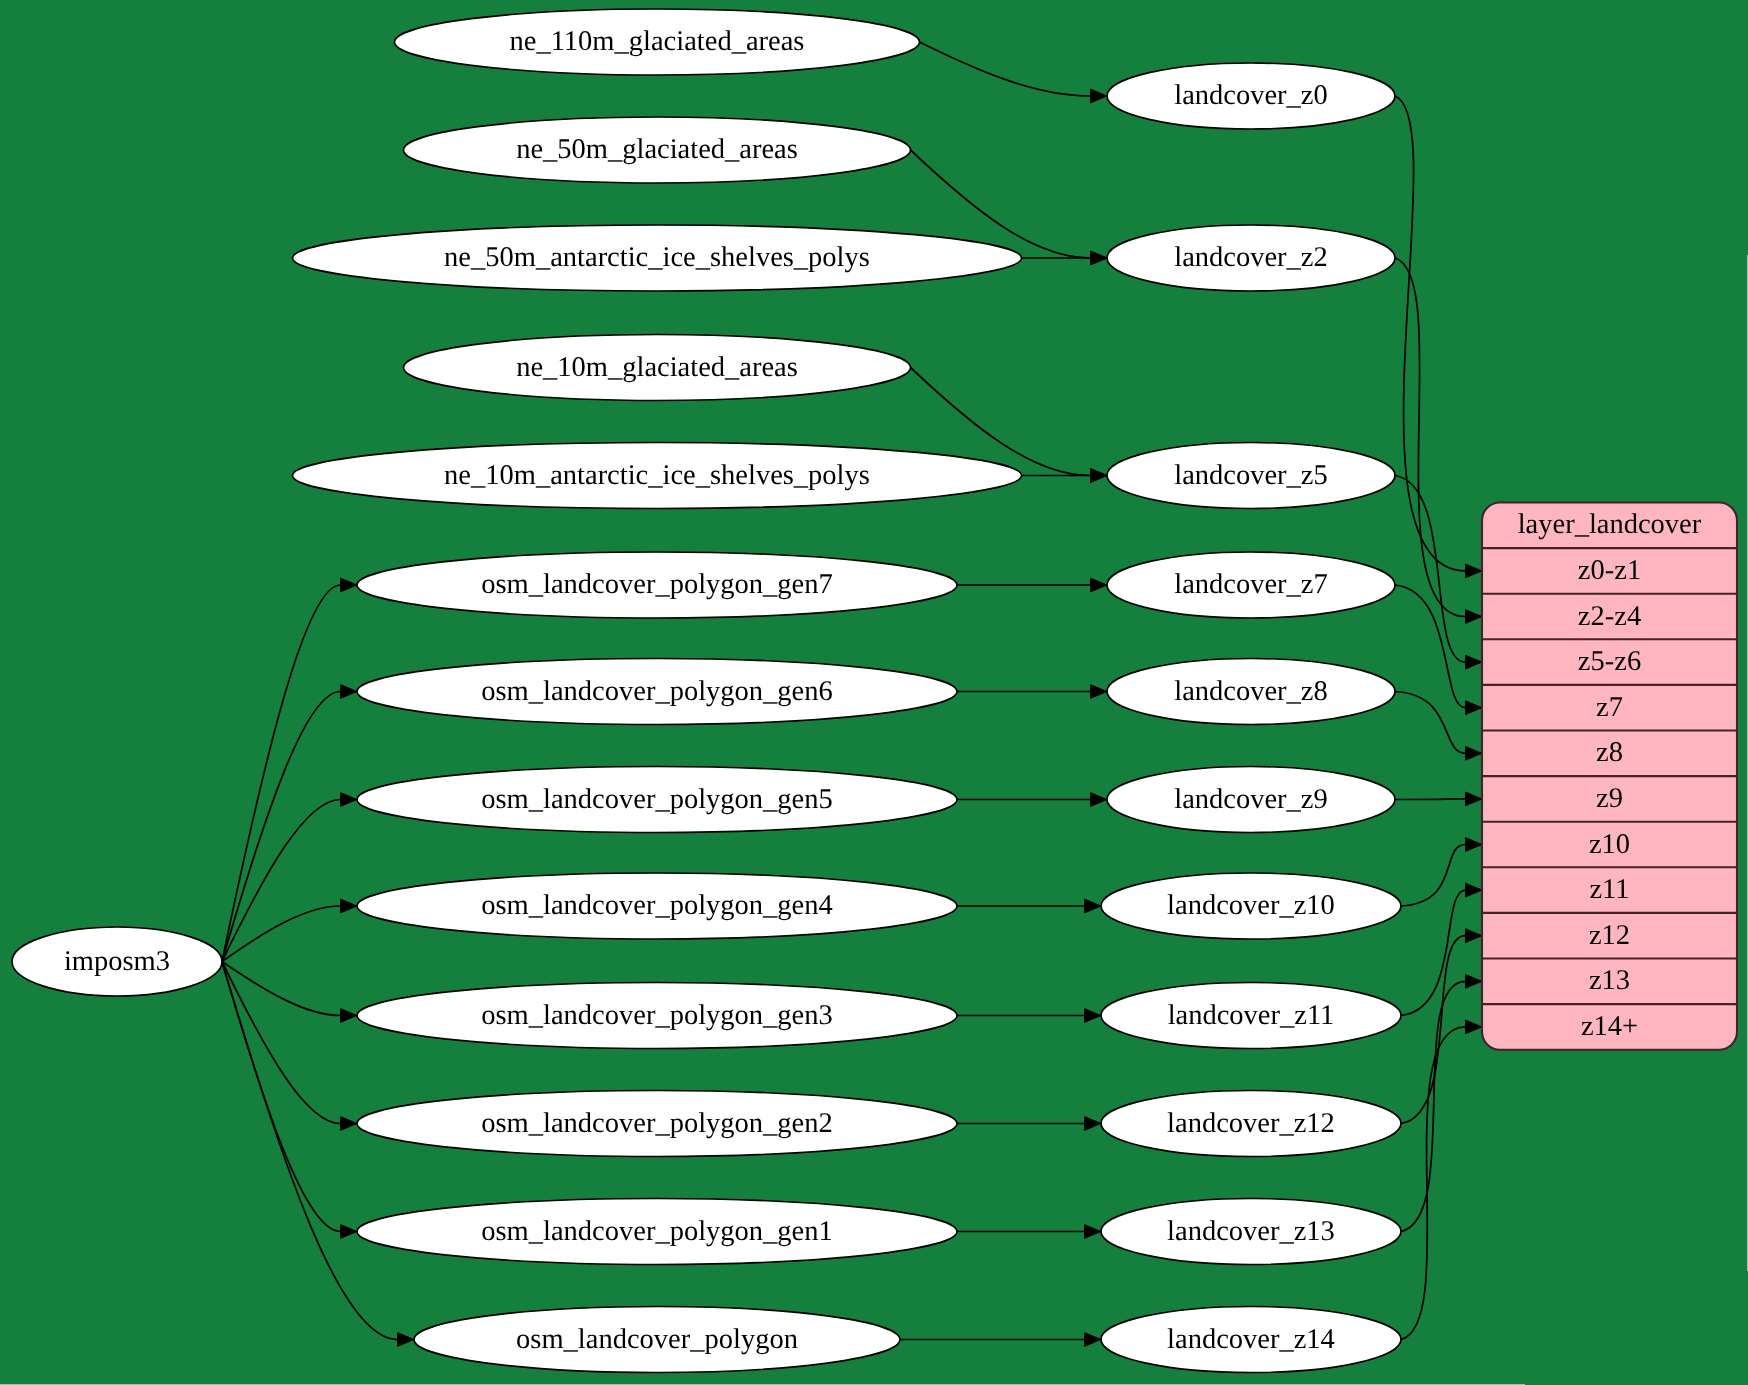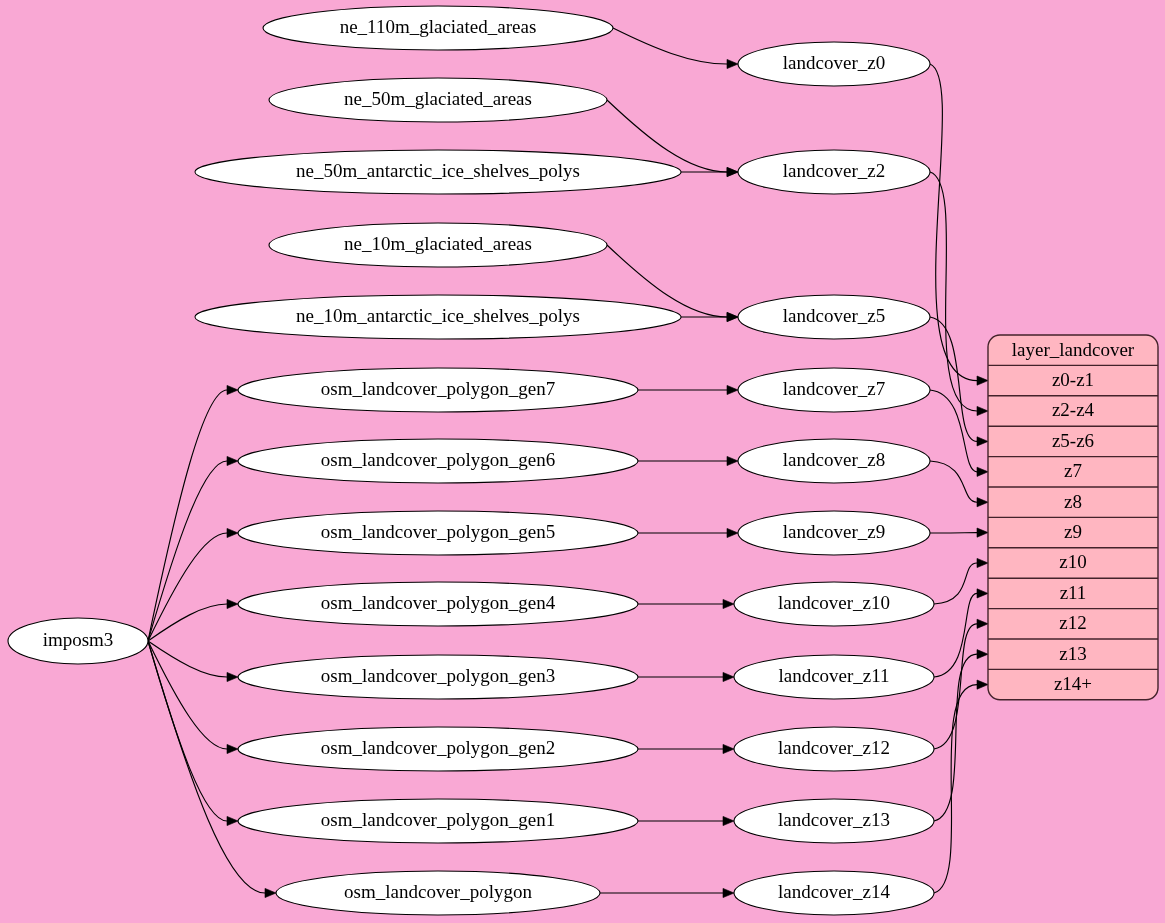--- a/index.html
+++ b/index.html
@@ -4,21 +4,21 @@
 <style>
   html, body {
     margin: 0;
     padding: 0;
     background: #ffffff;
   }
   #canvas-wrap {
     position: relative;
     width: 1165px;
     height: 923px;
-    background: #f9a8d4;
+    background: #15803d;
     overflow: hidden;
     text-align: right;
   }
   svg#graph {
     display: block;
     width: 1165px;
     height: 923px;
     font-family: "Liberation Serif", "DejaVu Serif", serif;
   }
   .node-ellipse {

